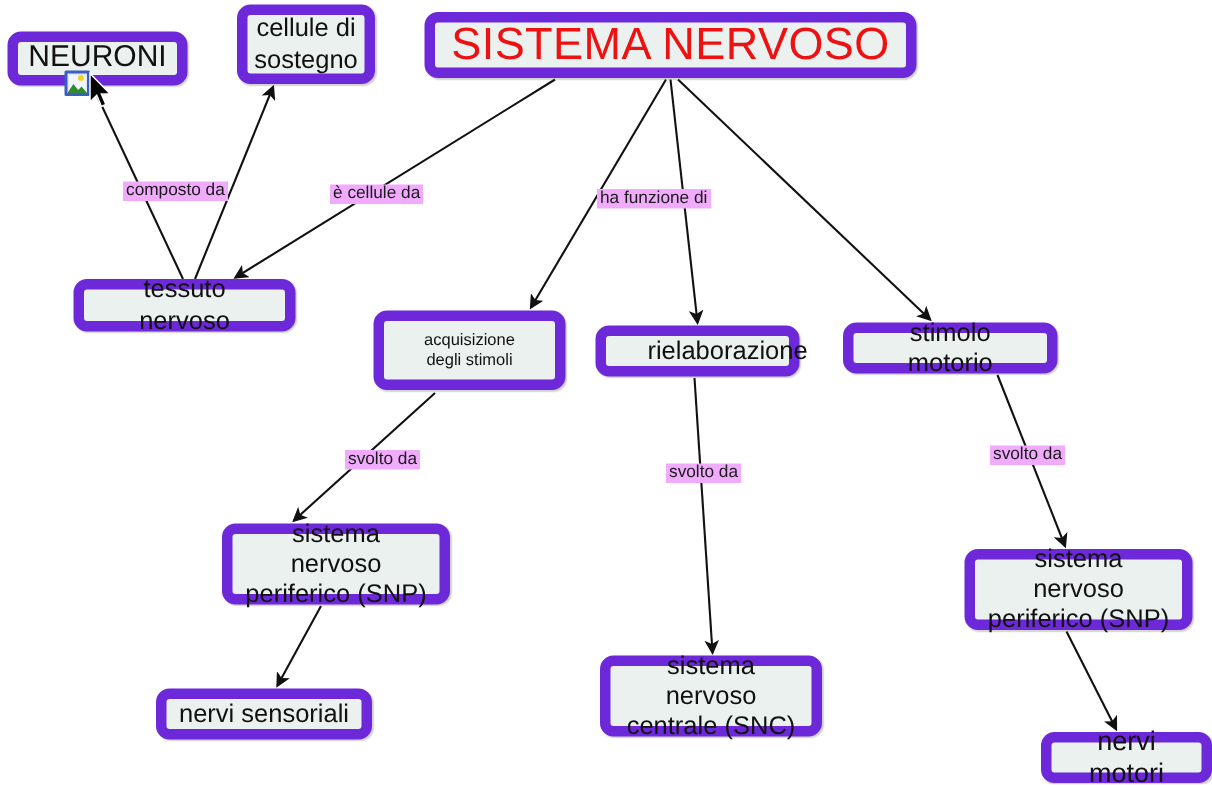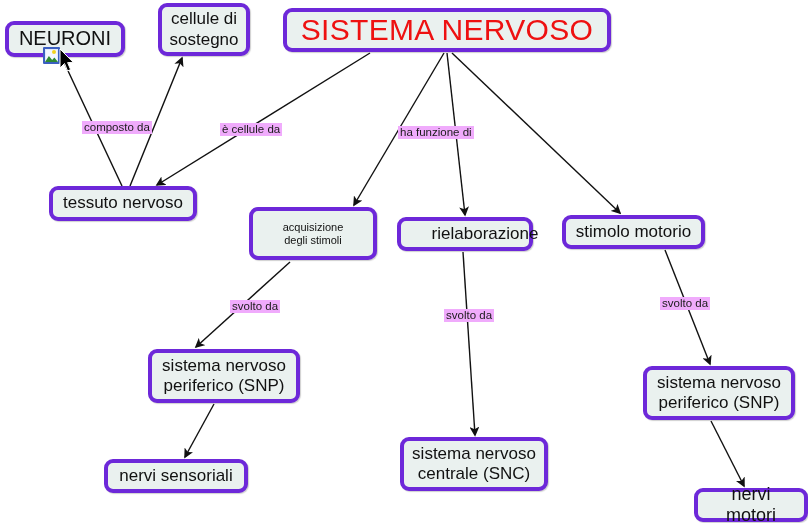--- a/index.html
+++ b/index.html
@@ -20,21 +20,21 @@
     left: 0;
     top: 0;
     width: 808px;
     height: 523px;
     pointer-events: none;
   }
   .node {
     position: absolute;
     box-sizing: border-box;
     background: #eaf1ef;
-    border: 4px solid #6d28d9;
+    border: 7px solid #6d28d9;
     border-radius: 9px;
     display: flex;
     align-items: center;
     justify-content: center;
     text-align: center;
     color: #111111;
     font-size: 17px;
     line-height: 1.18;
     padding: 2px 8px;
     box-shadow: 1px 1px 1px rgba(120,120,120,0.35);

